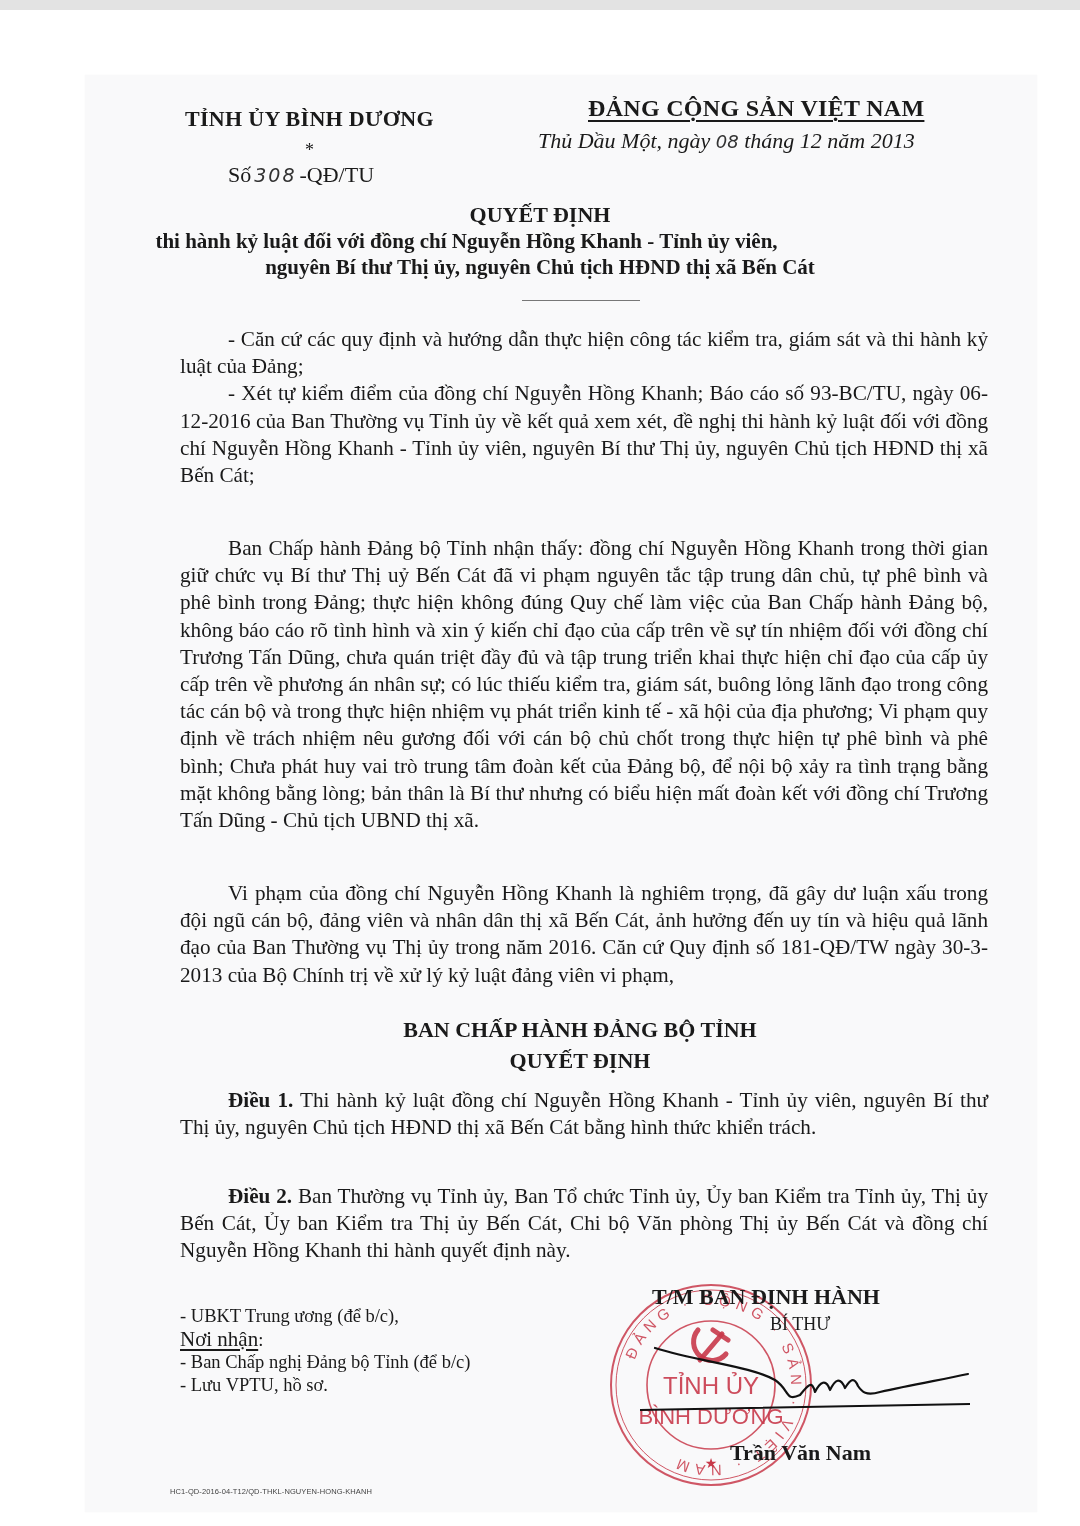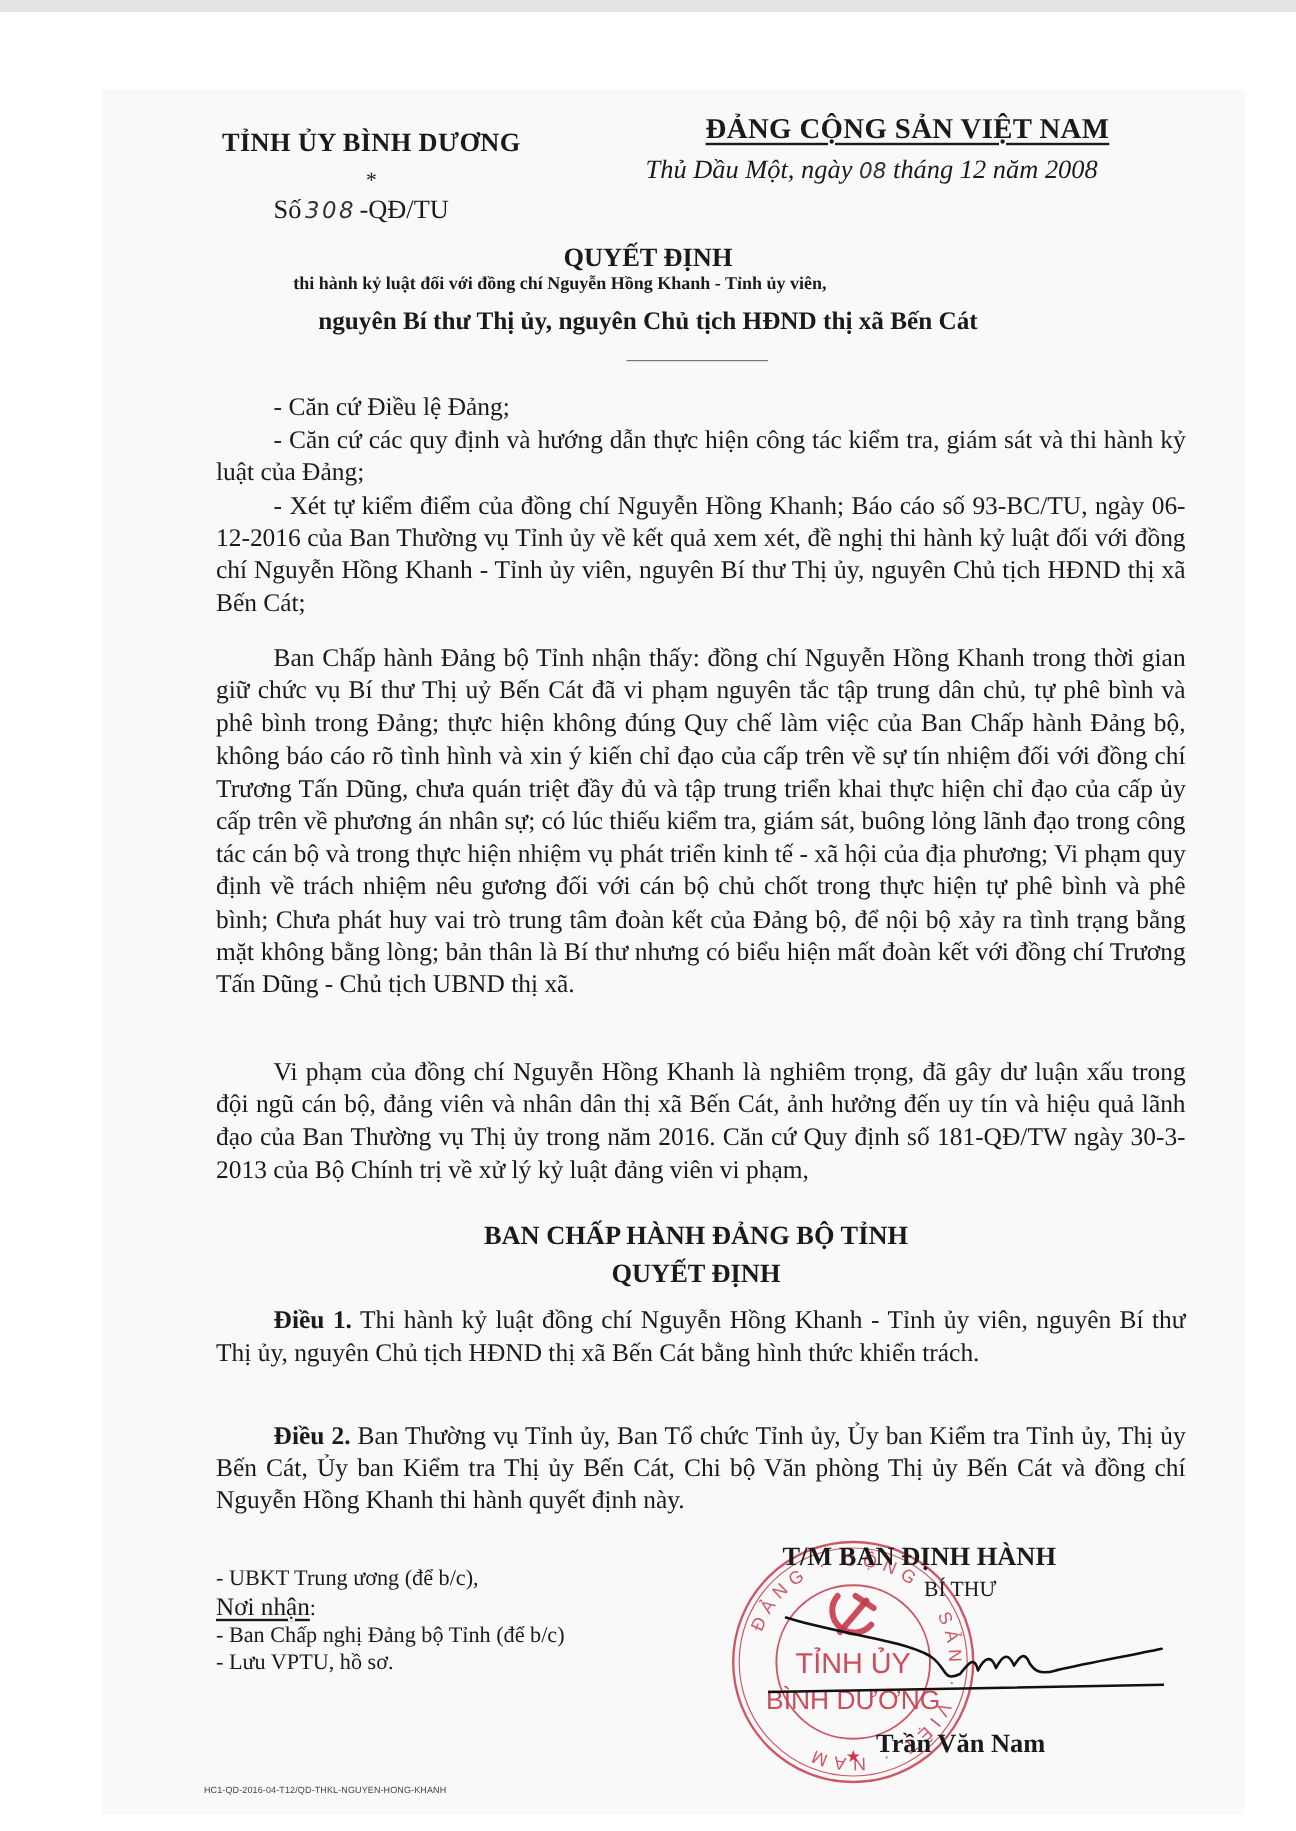--- a/index.html
+++ b/index.html
@@ -24,21 +24,21 @@
   .hdr-left-org { left: 185px; top: 106px; font-size: 22px; font-weight: bold; letter-spacing: 0.3px; }
   .hdr-star { left: 305px; top: 140px; font-size: 18px; }
   .hdr-num { left: 228px; top: 162px; font-size: 22px; }
   .hdr-num .hand { font-family: "DejaVu Sans", sans-serif; font-style: italic; font-size: 19px; color: #333; letter-spacing: 2px; margin: 0 3px; }
 
   .hdr-right-party { left: 588px; top: 95px; font-size: 24px; font-weight: bold; text-decoration: underline; text-underline-offset: 4px; text-decoration-thickness: 1.5px; letter-spacing: 0.3px; }
   .hdr-right-date { left: 538px; top: 128px; font-size: 22px; font-style: italic; }
   .hdr-right-date .hand { font-family: "DejaVu Sans", sans-serif; font-size: 18px; color: #333; }
 
   .title-main { left: 0; width: 1080px; text-align: center; top: 202px; font-size: 22px; font-weight: bold; }
-  .title-sub1 { left: 0; width: 933px; text-align: center; top: 229px; font-size: 15px; font-weight: bold; }
+  .title-sub1 { left: 0; width: 933px; text-align: center; top: 229px; font-size: 21px; font-weight: bold; }
   .title-sub2 { left: 0; width: 1080px; text-align: center; top: 255px; font-size: 21px; font-weight: bold; }
   .title-sep { position: absolute; left: 522px; top: 300px; width: 118px; height: 1px; background: #777; }
 
   .body-block {
     position: absolute; left: 180px; width: 808px;
     font-size: 21.2px; line-height: 27.2px;
     text-align: justify;
   }
   .body-block p { margin: 0; text-indent: 48px; }
 
@@ -65,30 +65,29 @@
 <div class="abs hdr-left-org">TỈNH ỦY BÌNH DƯƠNG</div>
 <div class="abs hdr-star">*</div>
 <div class="abs hdr-num">
   <span>Số</span><span class="hand">308</span><span>-QĐ/TU</span>
 </div>
 
 <div class="abs hdr-right-party">ĐẢNG CỘNG SẢN VIỆT NAM</div>
 <div class="abs hdr-right-date">
   <span>Thủ Dầu Một, ngày</span>
   <span class="hand">08</span>
-  <span>tháng 12 năm 2008</span>
+  <span>tháng 12 năm 2013</span>
 </div>
 
 <div class="abs title-main">QUYẾT ĐỊNH</div>
 <div class="abs title-sub1">thi hành kỷ luật đối với đồng chí Nguyễn Hồng Khanh - Tỉnh ủy viên,</div>
 <div class="abs title-sub2">nguyên Bí thư Thị ủy, nguyên Chủ tịch HĐND thị xã Bến Cát</div>
 <div class="title-sep"></div>
 
 <div class="body-block" style="top: 326px;">
-  <p>- Căn cứ Điều lệ Đảng;</p>
   <p>- Căn cứ các quy định và hướng dẫn thực hiện công tác kiểm tra, giám sát và thi hành kỷ luật của Đảng;</p>
   <p>- Xét tự kiểm điểm của đồng chí Nguyễn Hồng Khanh; Báo cáo số 93-BC/TU, ngày 06-12-2016 của Ban Thường vụ Tỉnh ủy về kết quả xem xét, đề nghị thi hành kỷ luật đối với đồng chí Nguyễn Hồng Khanh - Tỉnh ủy viên, nguyên Bí thư Thị ủy, nguyên Chủ tịch HĐND thị xã Bến Cát;</p>
 </div>
 
 <div class="body-block" style="top: 535px;">
   <p>Ban Chấp hành Đảng bộ Tỉnh nhận thấy: đồng chí Nguyễn Hồng Khanh trong thời gian giữ chức vụ Bí thư Thị uỷ Bến Cát đã vi phạm nguyên tắc tập trung dân chủ, tự phê bình và phê bình trong Đảng; thực hiện không đúng Quy chế làm việc của Ban Chấp hành Đảng bộ, không báo cáo rõ tình hình và xin ý kiến chỉ đạo của cấp trên về sự tín nhiệm đối với đồng chí Trương Tấn Dũng, chưa quán triệt đầy đủ và tập trung triển khai thực hiện chỉ đạo của cấp ủy cấp trên về phương án nhân sự; có lúc thiếu kiểm tra, giám sát, buông lỏng lãnh đạo trong công tác cán bộ và trong thực hiện nhiệm vụ phát triển kinh tế - xã hội của địa phương; Vi phạm quy định về trách nhiệm nêu gương đối với cán bộ chủ chốt trong thực hiện tự phê bình và phê bình; Chưa phát huy vai trò trung tâm đoàn kết của Đảng bộ, để nội bộ xảy ra tình trạng bằng mặt không bằng lòng; bản thân là Bí thư nhưng có biểu hiện mất đoàn kết với đồng chí Trương Tấn Dũng - Chủ tịch UBND thị xã.</p>
 </div>
 
 <div class="body-block" style="top: 880px;">
   <p>Vi phạm của đồng chí Nguyễn Hồng Khanh là nghiêm trọng, đã gây dư luận xấu trong đội ngũ cán bộ, đảng viên và nhân dân thị xã Bến Cát, ảnh hưởng đến uy tín và hiệu quả lãnh đạo của Ban Thường vụ Thị ủy trong năm 2016. Căn cứ Quy định số 181-QĐ/TW ngày 30-3-2013 của Bộ Chính trị về xử lý kỷ luật đảng viên vi phạm,</p>

